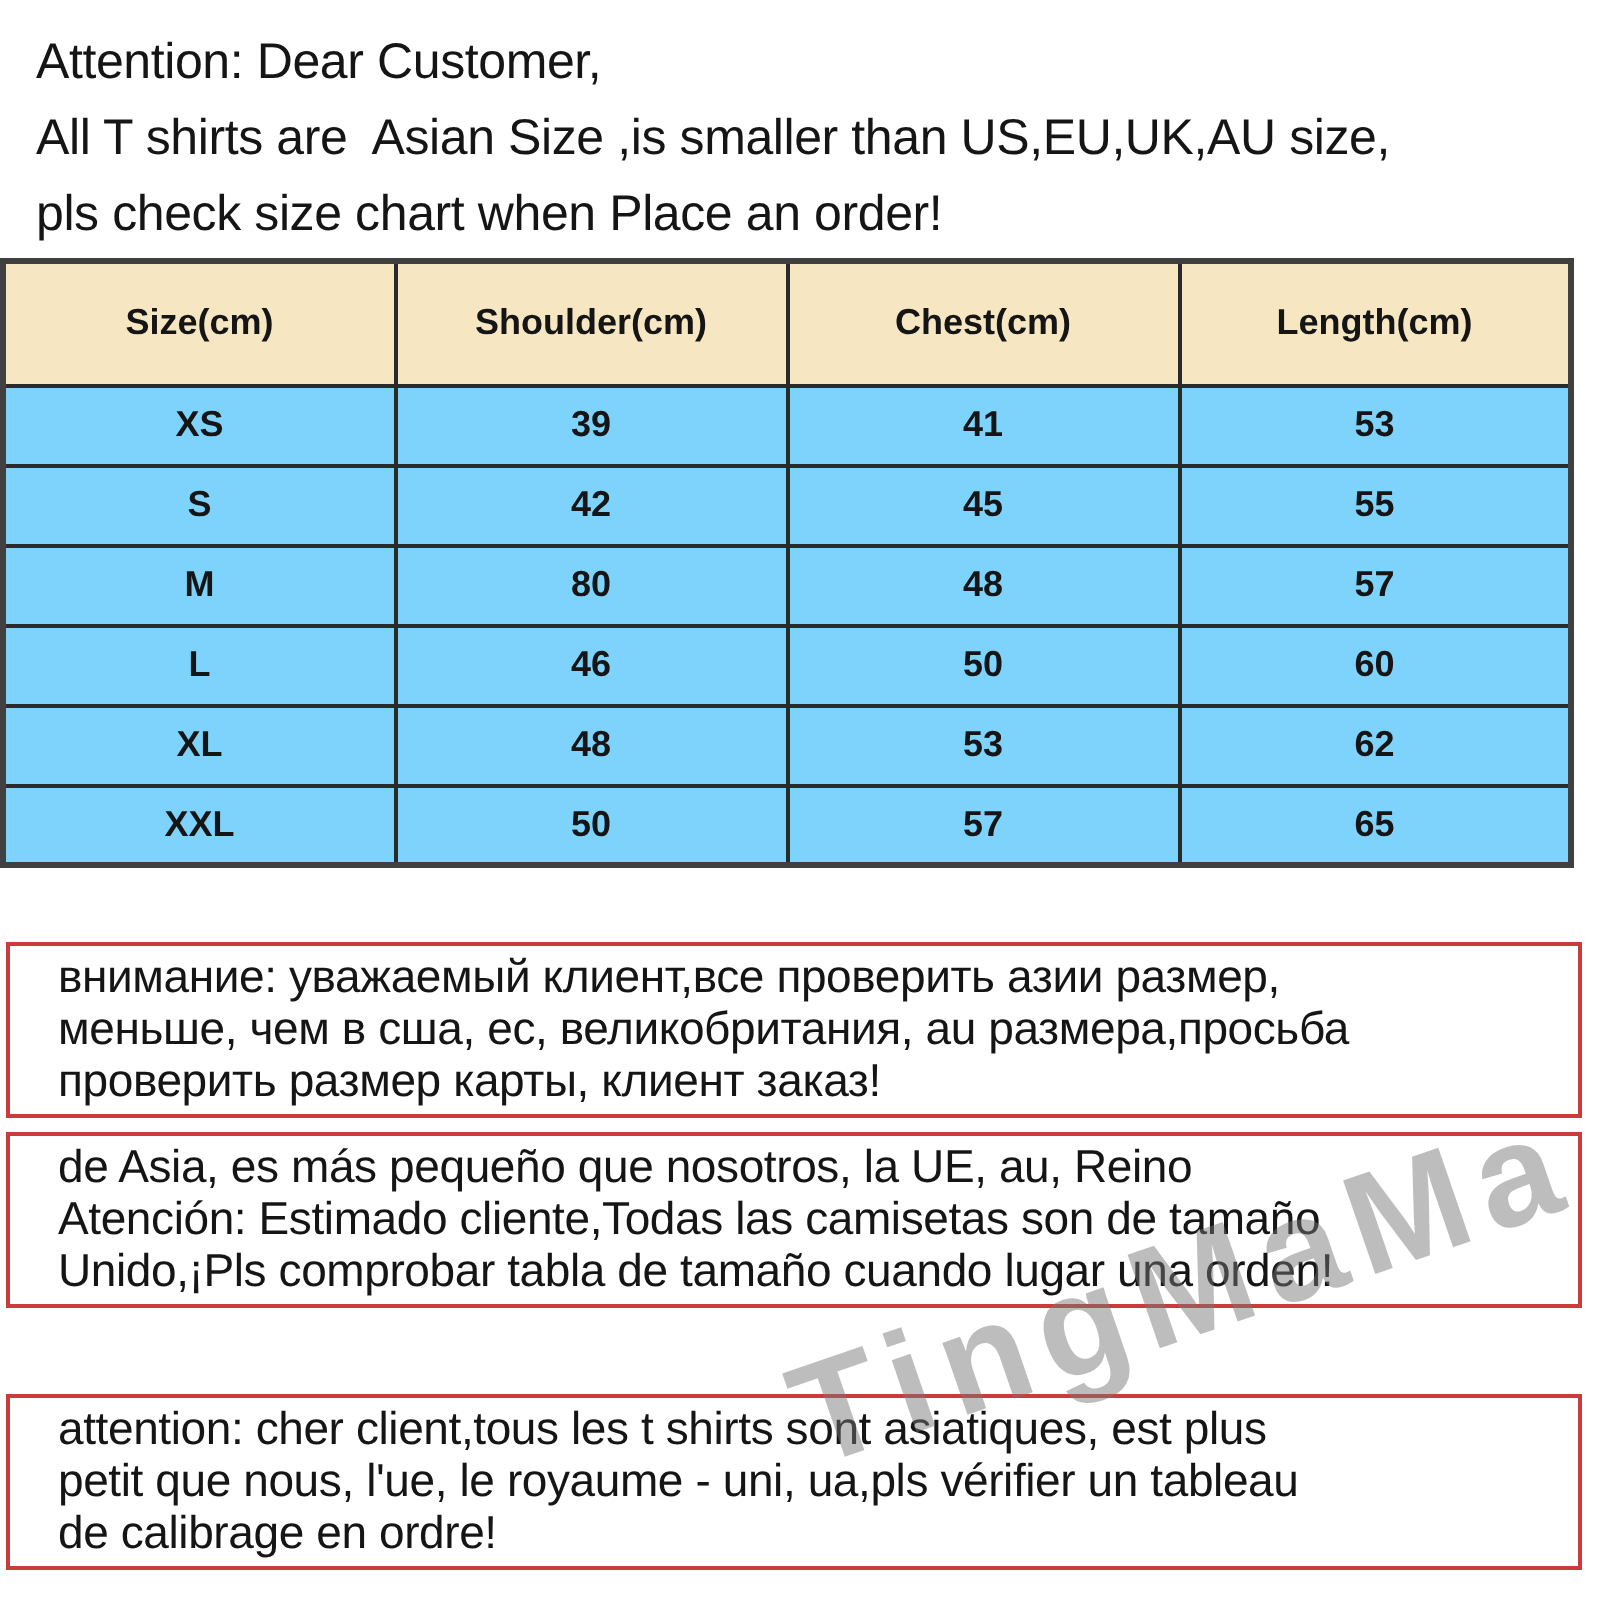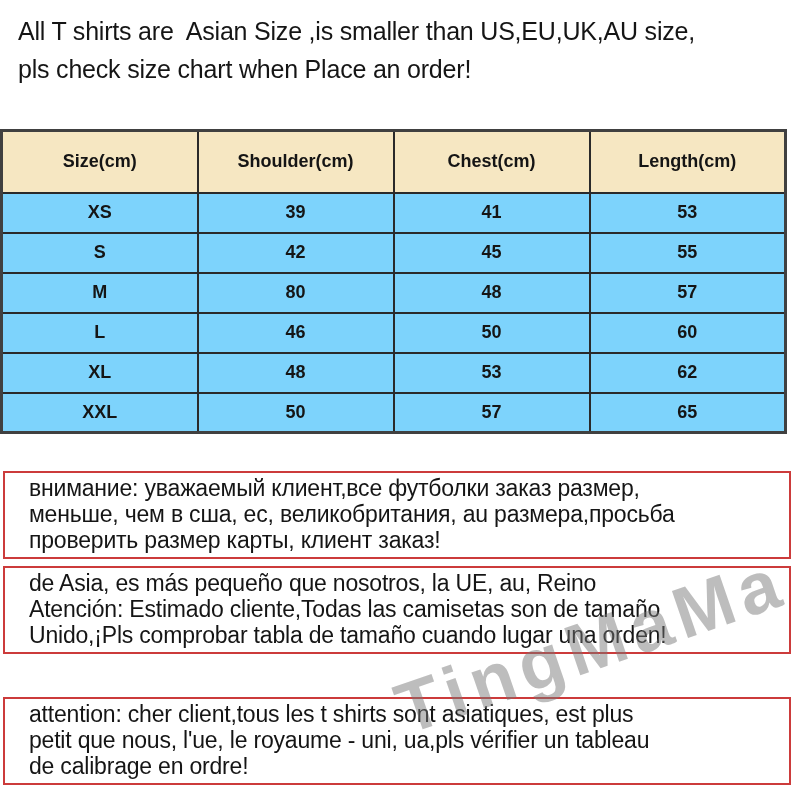--- a/index.html
+++ b/index.html
@@ -77,20 +77,21 @@
     transform: rotate(-19deg);
     transform-origin: 0 100%;
     pointer-events: none;
     z-index: 5;
   }
 </style>
 </head>
 <body>
 
 <div class="intro">
+  <div class="intro-line">Attention: Dear Customer,</div>
   <div class="intro-line">All T shirts are  Asian Size ,is smaller than US,EU,UK,AU size,</div>
   <div class="intro-line">pls check size chart when Place an order!</div>
 </div>
 
 <table class="size-chart">
   <thead>
     <tr>
       <th>Size(cm)</th>
       <th>Shoulder(cm)</th>
       <th>Chest(cm)</th>
@@ -131,21 +132,21 @@
     <tr>
       <td>XXL</td>
       <td>50</td>
       <td>57</td>
       <td>65</td>
     </tr>
   </tbody>
 </table>
 
 <div id="notice-ru" class="notice">
-  <div class="notice-line">внимание: уважаемый клиент,все футболки заказ размер,</div>
+  <div class="notice-line">внимание: уважаемый клиент,все проверить азии размер,</div>
   <div class="notice-line">меньше, чем в сша, ес, великобритания, au размера,просьба</div>
   <div class="notice-line">проверить размер карты, клиент заказ!</div>
 </div>
 
 <div id="notice-es" class="notice">
   <div class="notice-line">de Asia, es más pequeño que nosotros, la UE, au, Reino</div>
   <div class="notice-line">Atención: Estimado cliente,Todas las camisetas son de tamaño</div>
   <div class="notice-line">Unido,¡Pls comprobar tabla de tamaño cuando lugar una orden!</div>
 </div>
 

